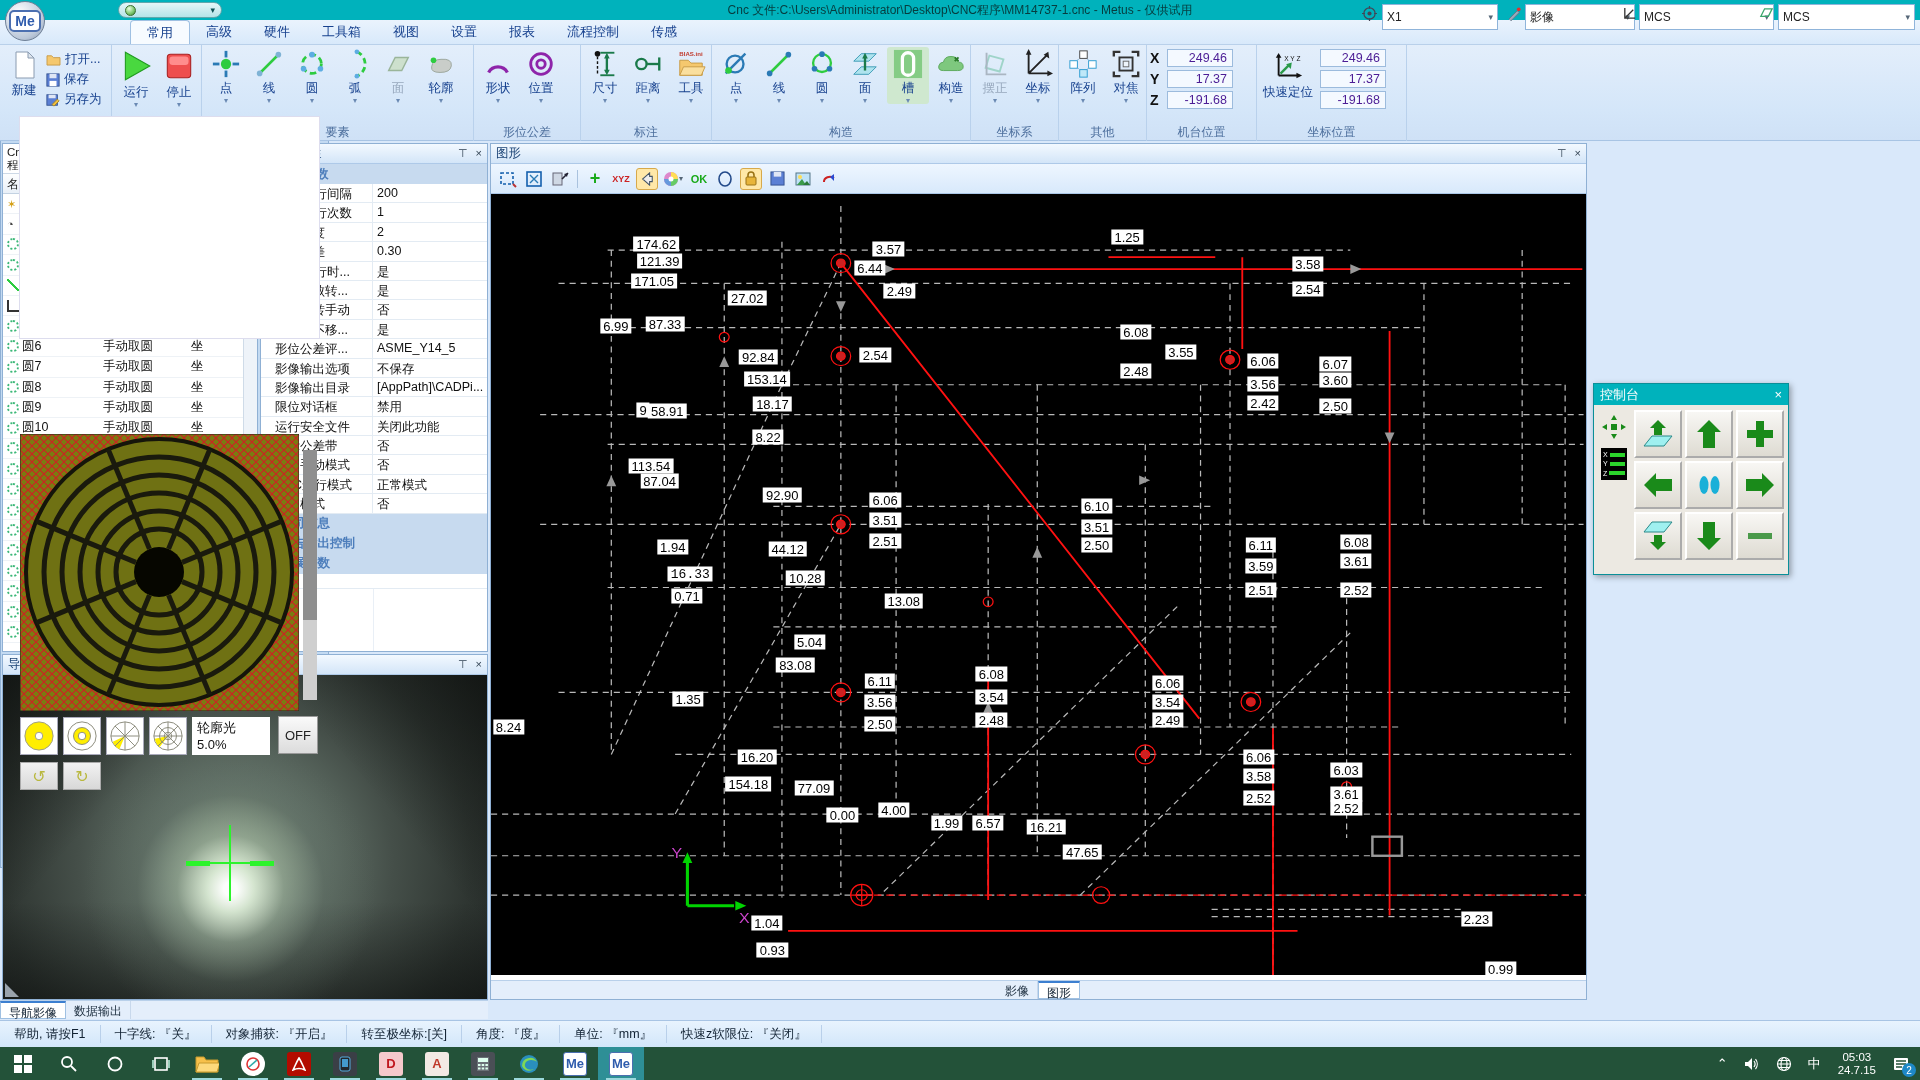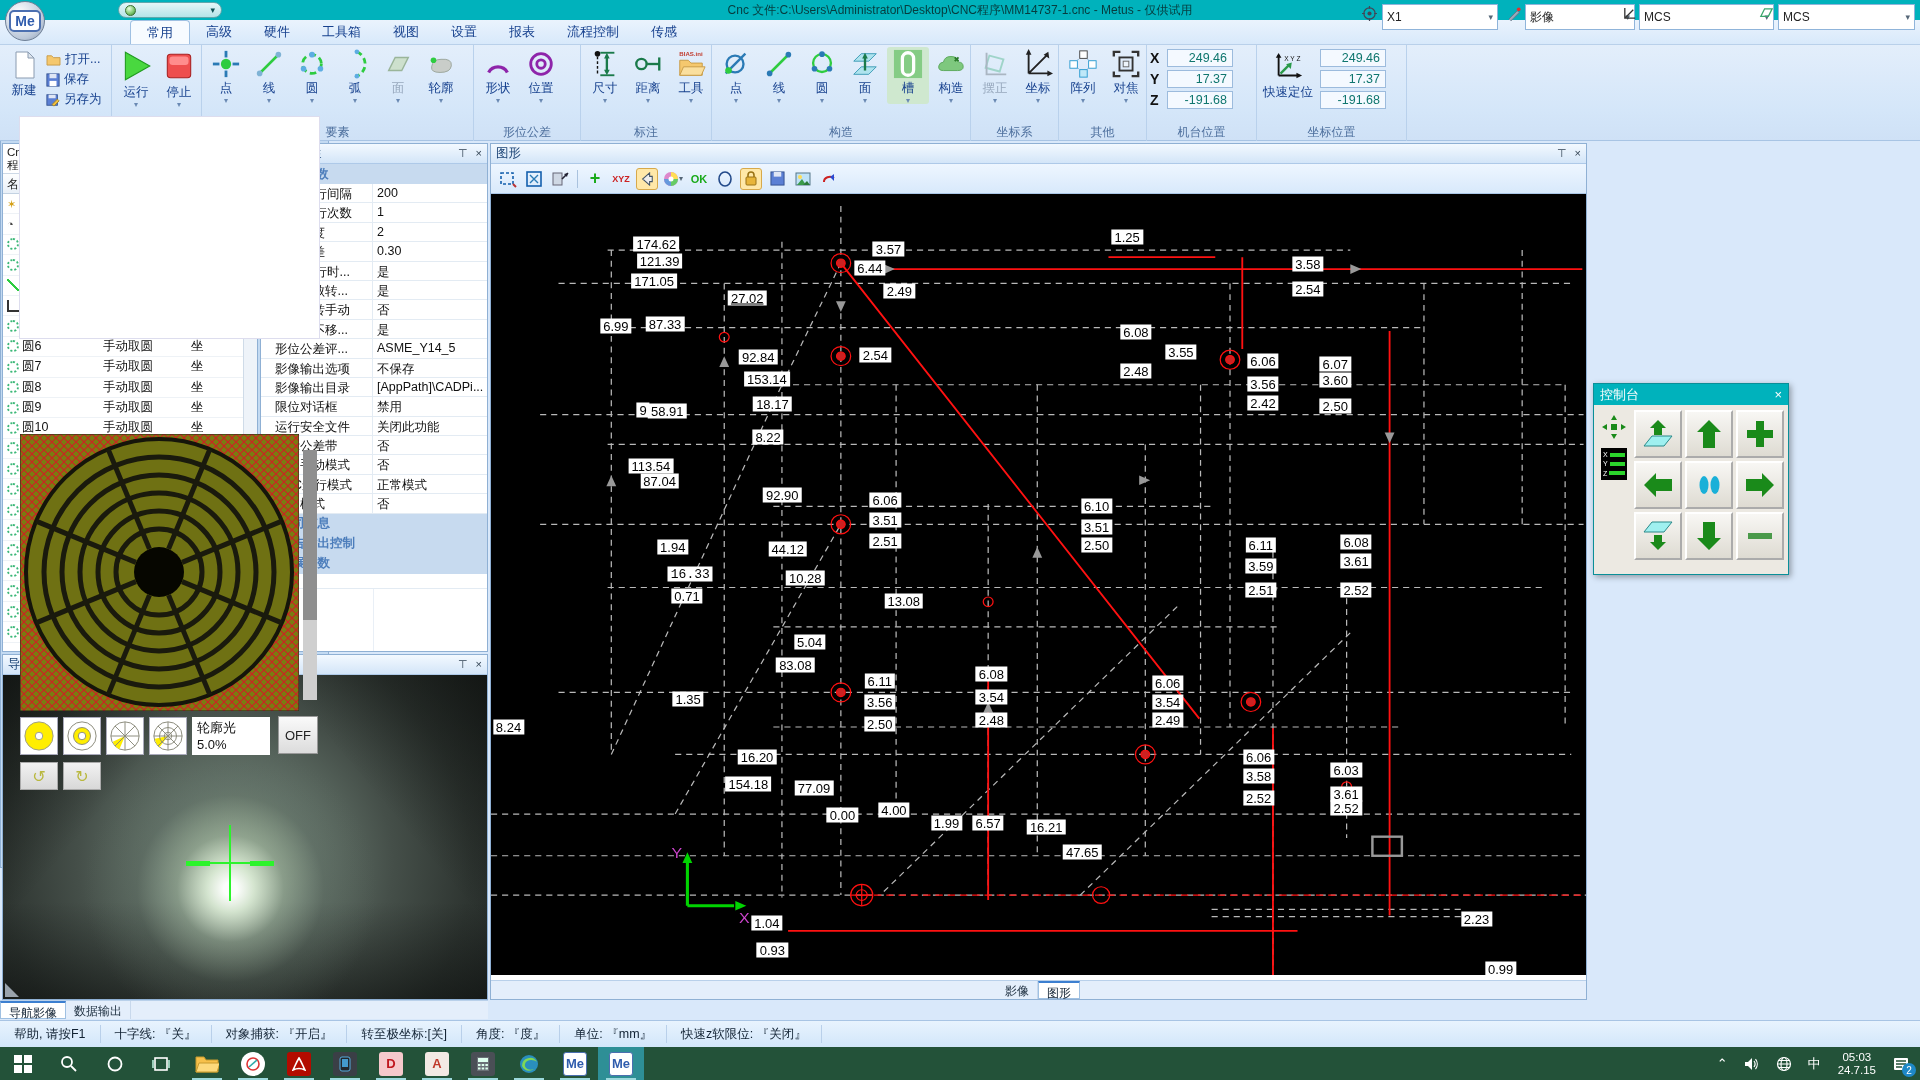--- a/index.html
+++ b/index.html
@@ -28,21 +28,21 @@
 .ritems{flex:1;display:flex;align-items:flex-start;gap:1px}
 .rlabel{height:17px;text-align:center;color:#4d6f9d;font-size:12px;line-height:16px}
 .rbtn{min-width:42px;display:flex;flex-direction:column;align-items:center;padding:2px 3px 0;border-radius:3px;cursor:default}
 .rbtn .lbl{color:#17418e;font-size:12.5px;margin-top:1px;white-space:nowrap}
 .rbtn .dd{color:#6a89b3;font-size:8px;line-height:7px}
 .rbtn.disabled .lbl{color:#97a8bd}
 .smallbtns{display:flex;flex-direction:column;justify-content:flex-start;gap:3px;padding-top:4px}
 .sbtn{display:flex;align-items:center;gap:4px;color:#17418e;font-size:12.5px;white-space:nowrap;cursor:default}
 .posrow{display:flex;align-items:center;gap:5px;height:19px;margin:1px 0}
 .posaxis{font-weight:bold;font-size:14px;color:#111;width:12px}
-.posval{width:66px;height:18px;background:#f4f9ff;border:1px solid #9cbbdd;text-align:right;padding:1px 5px;font-size:12.5px;color:#0f766e}
+.posval{width:66px;height:18px;background:#f4f9ff;border:1px solid #9cbbdd;text-align:right;padding:1px 5px;font-size:12.5px;color:#4c1d95}
 
 .panel{position:absolute;background:#fff;border:1px solid #8fb0d4}
 .ptitle{height:20px;background:linear-gradient(#f3f9ff,#d3e5f8);border-bottom:1px solid #aec9e8;color:#1c4475;display:flex;align-items:center;padding:0 5px;font-size:12.5px}
 .ptools{margin-left:auto;display:flex;gap:8px;color:#345;font-size:11px}
 .ptools span{cursor:default}
 
 #tree{left:2px;top:143px;width:256px;height:509px}
 #tree-header{font-size:11.5px;color:#222;padding:2px 4px;line-height:13px;word-break:break-all;height:30px;border-bottom:1px solid #cdd9e6;background:#fff}
 #tree-cols{display:flex;height:20px;border-bottom:1px solid #c3d2e2;background:linear-gradient(#fdfefe,#e9f0f8);color:#222}
 #tree-cols div{padding:2px 4px;border-right:1px solid #c3d2e2;font-size:12px}
@@ -1004,21 +1004,21 @@
         <polygon points="156,561 164,561 160,552" fill="#00d400"></polygon>
         <polygon points="199,593 199,601 208,597" fill="#00d400"></polygon>
         <text x="147" y="557" fill="#cc44cc" font-size="13">Y</text>
         <text x="202" y="611" fill="#cc44cc" font-size="13">X</text>
       </g>
     </svg>
     <div id="canvas-labels">
         <div class="dimlabel" style="left: 15.1%; top: 6.4%;">174.62</div>
         <div class="dimlabel" style="left: 15.4%; top: 8.6%;">121.39</div>
         <div class="dimlabel" style="left: 14.9%; top: 11.2%;">171.05</div>
-        <div class="dimlabel" style="left: 23.4%; top: 13.3%; text-decoration: underline;">27.02</div>
+        <div class="dimlabel" style="left: 23.4%; top: 13.3%;">27.02</div>
         <div class="dimlabel" style="left: 36.3%; top: 7%;">3.57</div>
         <div class="dimlabel" style="left: 34.6%; top: 9.5%;">6.44</div>
         <div class="dimlabel" style="left: 37.3%; top: 12.4%;">2.49</div>
         <div class="dimlabel" style="left: 58.1%; top: 5.5%;">1.25</div>
         <div class="dimlabel" style="left: 74.6%; top: 8.9%;">3.58</div>
         <div class="dimlabel" style="left: 74.6%; top: 12.2%;">2.54</div>
         <div class="dimlabel" style="left: 11.4%; top: 16.9%;">6.99</div>
         <div class="dimlabel" style="left: 15.9%; top: 16.6%;">87.33</div>
         <div class="dimlabel" style="left: 35.1%; top: 20.6%;">2.54</div>
         <div class="dimlabel" style="left: 58.9%; top: 17.7%;">6.08</div>

